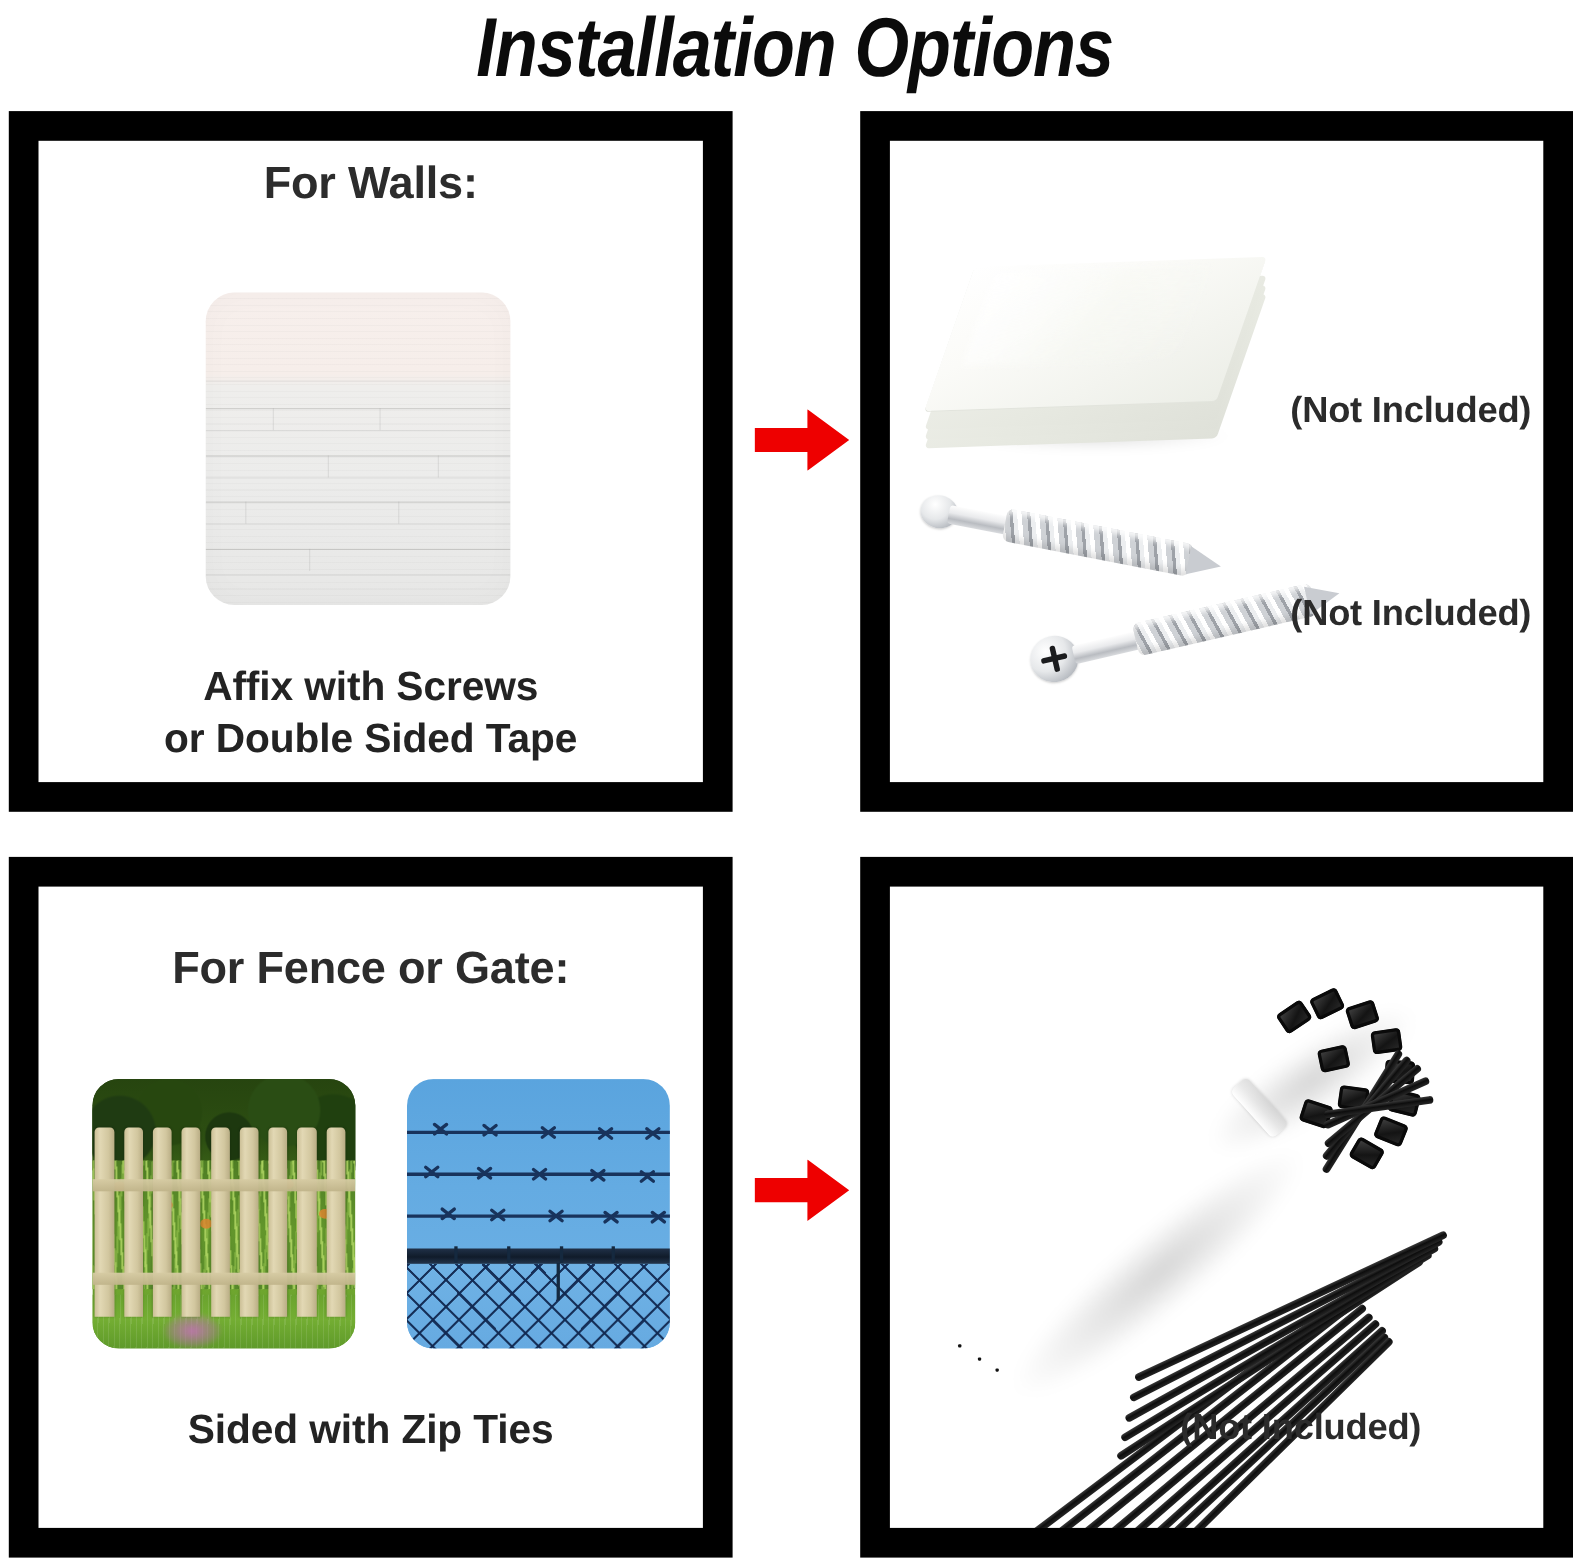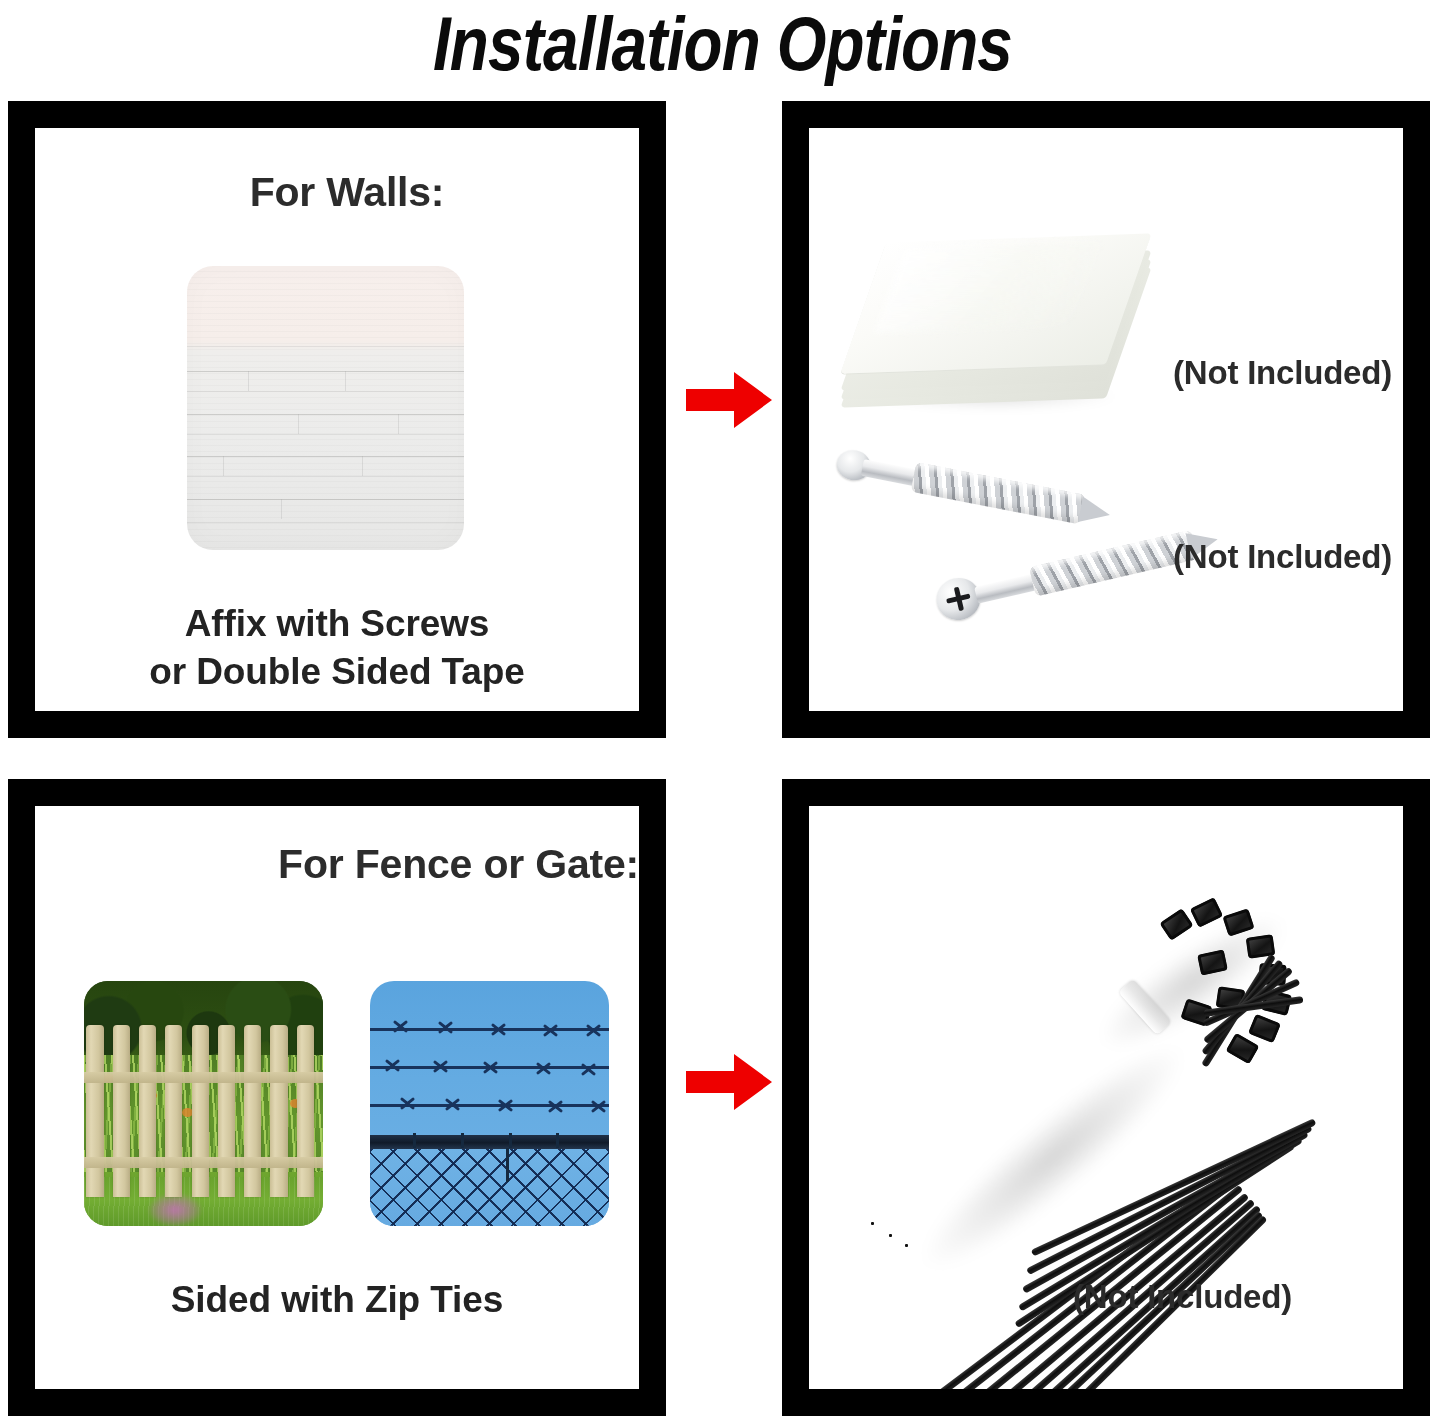--- a/index.html
+++ b/index.html
@@ -197,21 +197,21 @@
   }
   .tiny-dot{position:absolute;width:3px;height:3px;background:#111;border-radius:1px;}
 </style>
 </head>
 <body>
 
 <div class="title">Installation Options</div>
 
 <div class="panel" id="panel-walls">
   <div class="panel-inner">
-    <div class="heading" style="top:40px;padding-left:10px;">For Walls:</div>
+    <div class="heading" style="top:14px;">For Walls:</div>
 
     <div class="wall-img" style="left:152px;top:138px;width:277px;height:284px;">
       <div class="grain"></div>
       <div class="mortar soft" style="top:28%"></div>
       <div class="mortar" style="top:37%"></div>
       <div class="mortar soft" style="top:44%"></div>
       <div class="mortar" style="top:52%"></div>
       <div class="mortar soft" style="top:59%"></div>
       <div class="mortar" style="top:67%"></div>
       <div class="mortar soft" style="top:74%"></div>
@@ -264,21 +264,21 @@
       <div class="shank" style="left:40px;width:64px;"></div>
       <div class="thread" style="left:98px;width:166px;"></div>
       <div class="tip" style="left:258px;"></div>
     </div>
     <div class="note" style="left:364px;top:410px;">(Not Included)</div>
   </div>
 </div>
 
 <div class="panel" id="panel-fence">
   <div class="panel-inner">
-    <div class="heading" style="top:34px;text-align:right;">For Fence or Gate:</div>
+    <div class="heading" style="top:50px;">For Fence or Gate:</div>
 
     <div class="photo" style="left:49px;top:175px;width:239px;height:245px;">
       <div class="pf-sky"></div>
       <div class="pf-bush"></div>
       <div class="pf-grassback"></div>
       <div class="pf-flower" style="left:8%;top:38%"></div>
       <div class="pf-flower" style="left:26%;top:45%"></div>
       <div class="pf-flower" style="left:41%;top:52%"></div>
       <div class="pf-flower" style="left:72%;top:37%"></div>
       <div class="pf-flower" style="left:86%;top:48%"></div>

